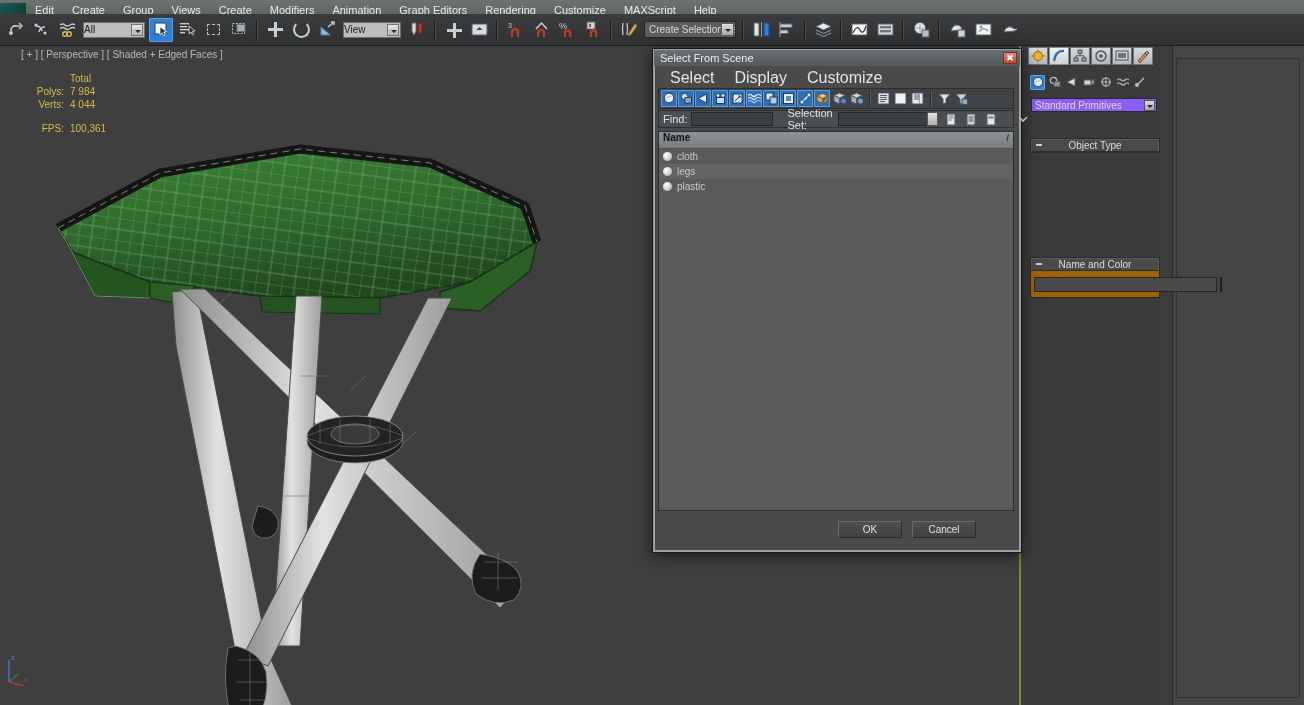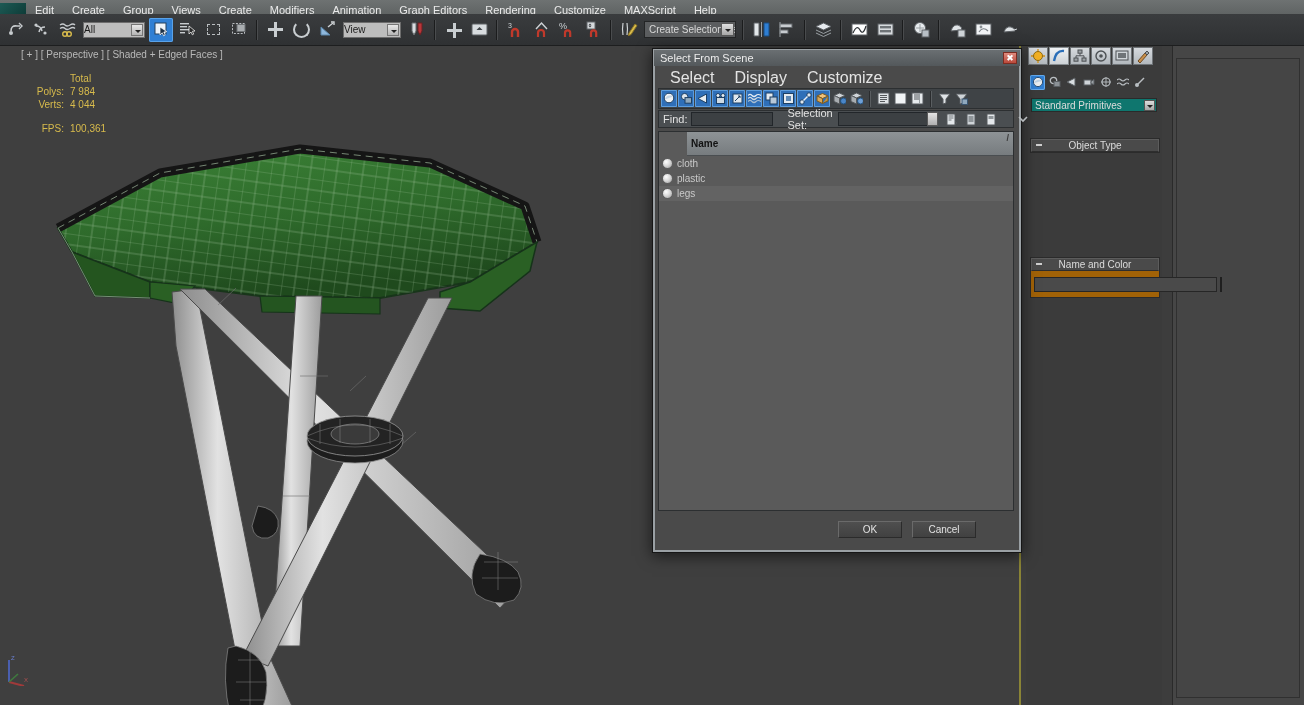--- a/index.html
+++ b/index.html
@@ -65,21 +65,21 @@
 
   
   #cmdpanel{left:1026px;top:46px;width:136px;height:659px;background:#3b3b3b;}
   #cptabs{left:1028px;top:46px;width:132px;height:19px;display:flex;align-items:center;gap:1px;}
   .cptab{width:20px;height:18px;background:linear-gradient(#d6dade,#b2b8bd);
      border:1px solid #6f7478;box-sizing:border-box;display:flex;align-items:center;justify-content:center;}
   .cptab.sel{background:linear-gradient(#f0f2f4,#cdd2d6);border-color:#888e92;}
   #cpsubtabs{left:1030px;top:72px;width:130px;height:20px;display:flex;align-items:center;gap:2px;}
   .cpsub{width:15px;height:15px;border-radius:2px;display:flex;align-items:center;justify-content:center;}
   .cpsub.sel{background:#2f7fd4;box-shadow:inset 0 0 0 1px #65a9ea;}
-  #cpcombo{left:1031px;top:98px;width:126px;height:14px;background:#0f766e;
+  #cpcombo{left:1031px;top:98px;width:126px;height:14px;background:#8b5cf6;
      border:1px solid #2a2a2a;color:#dcdcdc;font-size:10px;line-height:13px;padding-left:3px;
      box-sizing:border-box;position:absolute;}
   #cpcombo .arw{position:absolute;right:1px;top:1px;width:11px;height:11px;
      background:linear-gradient(#dcdcdc,#a6a6a6);border:1px solid #555;box-sizing:border-box;}
   #cpcombo .arw:after{content:"";position:absolute;left:2px;top:4px;
      border-left:3px solid transparent;border-right:3px solid transparent;border-top:3px solid #222;}
 
   .rollout{position:absolute;width:130px;background:#a16207;border:1px solid #2b2b2b;box-sizing:border-box;margin-top:18px;}
   .rhead{height:13px;background:#4a4a4a;border:1px solid #5c5c5c;border-bottom-color:#2e2e2e;
      box-sizing:border-box;display:flex;align-items:center;justify-content:center;position:relative;
@@ -115,23 +115,23 @@
      display:flex;align-items:center;padding-left:2px;}
   .dtb{width:16px;height:17px;margin-right:1px;display:flex;align-items:center;justify-content:center;
      position:relative;flex:0 0 auto;}
   .dtb.blue{background:#2f6fb8;box-shadow:inset 0 0 0 1px #5d9ddd;border-radius:1px;}
   .dsep{width:1px;height:16px;background:#2a2c2e;border-right:1px solid #5a5e61;margin:0 4px;flex:0 0 auto;}
   #dlgfind{left:658px;top:110px;width:356px;height:18px;background:#4a4e51;
      border:1px solid #2c2f31;box-sizing:border-box;display:flex;align-items:center;padding-left:4px;}
   .fld{background:#3c4043;border:1px solid #22262a;box-sizing:border-box;height:14px;}
   #dlglist{left:658px;top:131px;width:356px;height:380px;background:#5a5a5a;
      border:1px solid #2c2f31;box-sizing:border-box;}
-  #listhead{height:24px;background:linear-gradient(#8e9396,#777c7f);
-     border-bottom:1px solid #4a4e51;display:flex;align-items:center;
-     padding-left:4px;box-sizing:border-box;color:#121212;font-size:10px;font-weight:bold;position:relative;margin-left:28px;}
+  #listhead{height:17px;background:linear-gradient(#8e9396,#777c7f);
+     border-bottom:1px solid #4a4e51;display:flex;align-items:flex-start;
+     padding-left:4px;box-sizing:border-box;color:#121212;font-size:10px;font-weight:bold;position:relative;}
   .lrow{height:15px;display:flex;align-items:center;padding-left:3px;box-sizing:border-box;
      color:#c9c9c9;font-size:10px;gap:4px;}
   .lrow.alt{background:#636363;}
   .nodebtn{width:11px;height:11px;border-radius:50%;
      background:radial-gradient(circle at 35% 32%,#fff 0%,#dadada 45%,#9a9a9a 100%);
      border:1px solid #5f5f5f;box-sizing:border-box;flex:0 0 auto;}
   #dlgbtns{left:658px;top:518px;width:356px;height:22px;display:flex;
      align-items:center;justify-content:flex-end;gap:10px;padding-right:38px;box-sizing:border-box;}
   .dbtn{width:64px;height:17px;background:linear-gradient(#4f4f4f,#414141);
      border:1px solid #6a6a6a;border-right-color:#2b2b2b;border-bottom-color:#2b2b2b;
@@ -752,26 +752,26 @@
 
 <div id="dlglist" class="abs">
   <div id="listhead">
     <span>Name</span>
     <span style="position:absolute;right:4px;top:1px;color:#3a3a3a;font-size:9px;">/</span>
   </div>
   <div class="lrow">
     <span class="nodebtn"></span>
     <span>cloth</span>
   </div>
+  <div class="lrow alt">
+    <span class="nodebtn"></span>
+    <span>legs</span>
+  </div>
   <div class="lrow">
     <span class="nodebtn"></span>
     <span>plastic</span>
   </div>
-  <div class="lrow alt">
-    <span class="nodebtn"></span>
-    <span>legs</span>
-  </div>
 </div>
 
 <div id="dlgbtns" class="abs">
   <div class="dbtn">OK</div>
   <div class="dbtn">Cancel</div>
 </div>
 
 </body></html>

